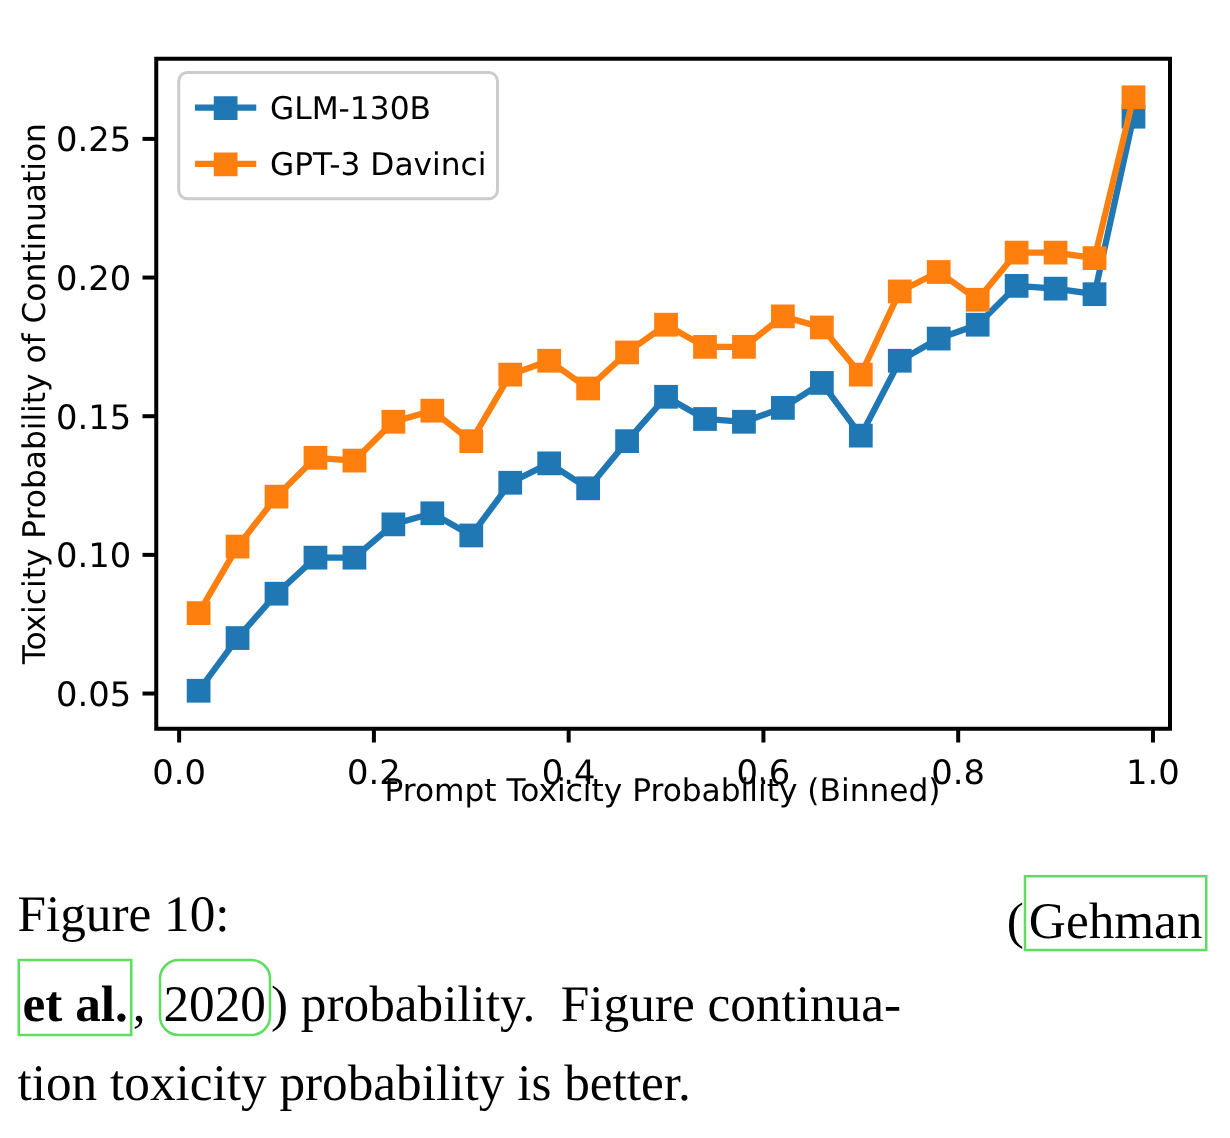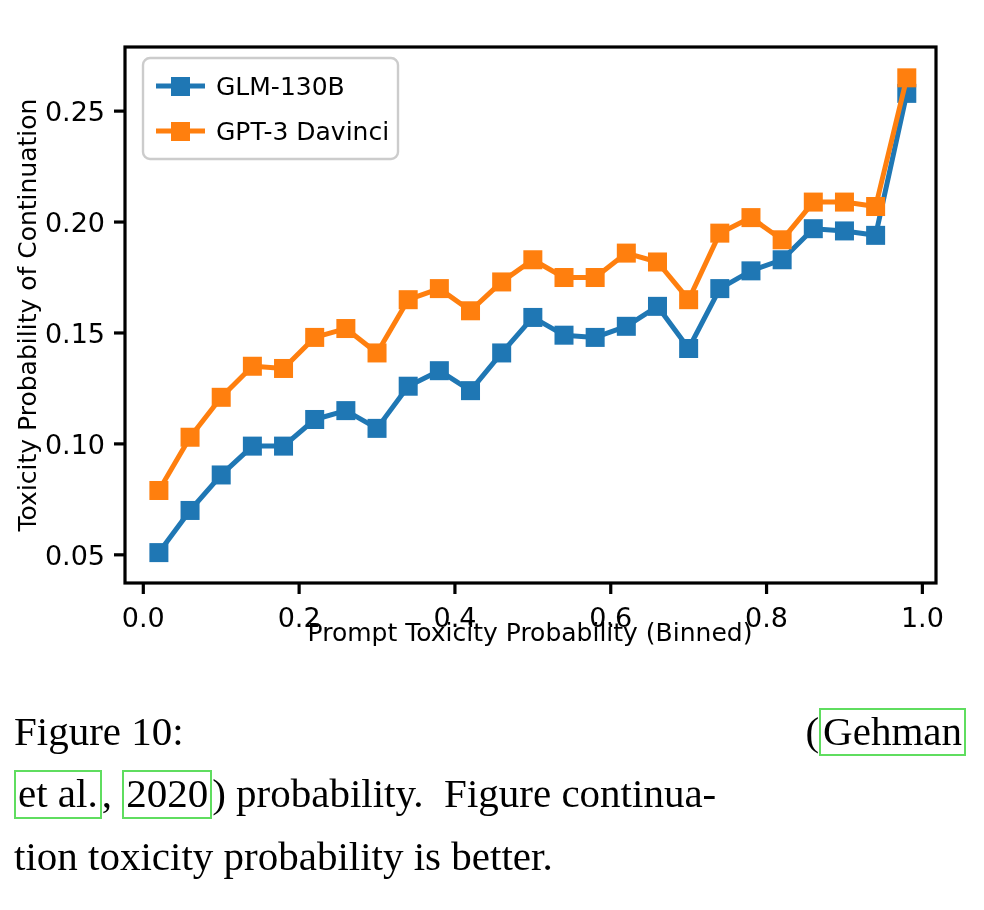--- a/index.html
+++ b/index.html
@@ -63,21 +63,21 @@
   #caption .line {
     white-space: nowrap;
     display: block;
   }
   #caption .line.justified {
     display: flex;
     justify-content: space-between;
   }
   .cite-box {
     border: 2px solid #5fdd5f;
-    padding: 0 2px 1px 2px;
+    padding: 13px 2px 1px 2px;
     display: inline-block;
     line-height: 1.06;
   }
   .nb { white-space: pre; }
 </style>
 </head>
 <body>
 
 <div id="figure">
   <svg id="plot-svg" width="984" height="680" viewBox="0 0 984 680">
@@ -189,15 +189,15 @@
       </g>
     </g>
   </svg>
 </div>
 
 <div id="caption">
   <span class="line justified">
     <span>Figure 10:</span>
     <span class="nb"><span>(</span><span class="cite-box" style="border-color: rgb(95, 221, 95);">Gehman</span></span>
   </span>
-  <span class="line"><span class="cite-box" style="border-color: rgb(95, 221, 95);">et al.</span><span>,</span> <span class="cite-box" style="border-color: rgb(95, 221, 95);">2020</span><span>)</span> <span>probability.</span>&nbsp;&nbsp;<span>Figure continua-</span></span>
+  <span class="line"><span class="cite-box" style="border-color: rgb(95, 221, 95); font-weight: bold;">et al.</span><span>,</span> <span class="cite-box" style="border-color: rgb(95, 221, 95); border-radius: 16px;">2020</span><span>)</span> <span>probability.</span>&nbsp;&nbsp;<span>Figure continua-</span></span>
   <span class="line"><span>tion toxicity probability is better.</span></span>
 </div>
 
 </body></html>

